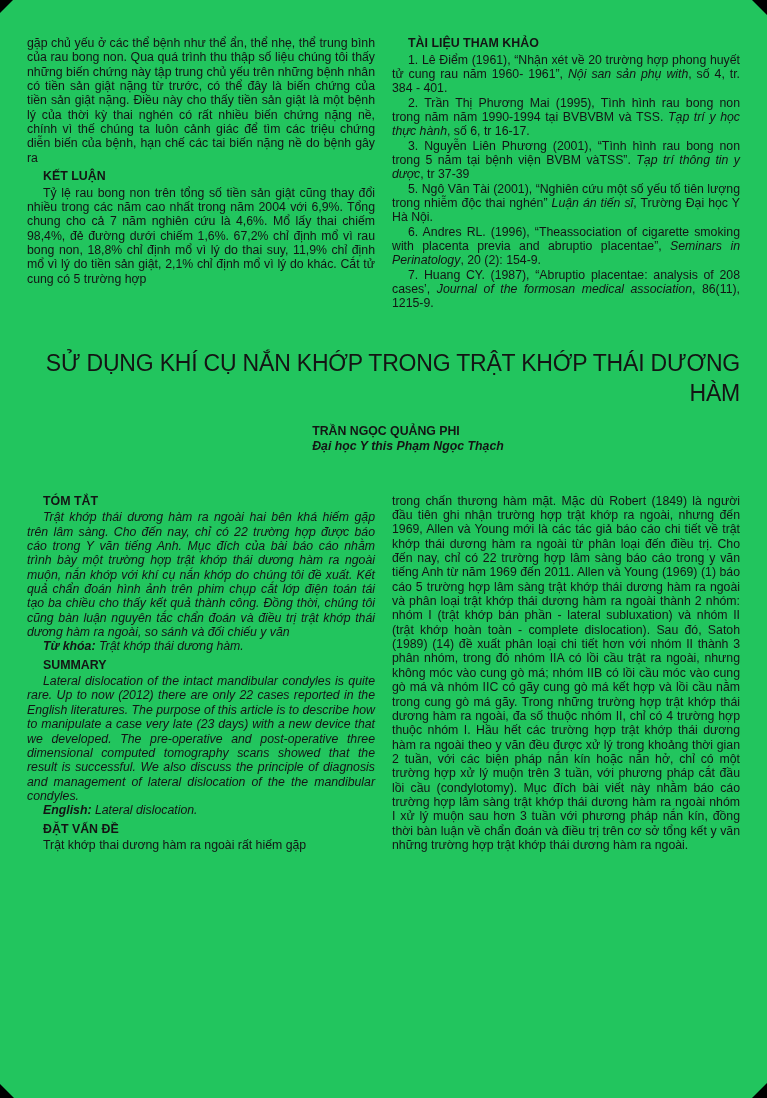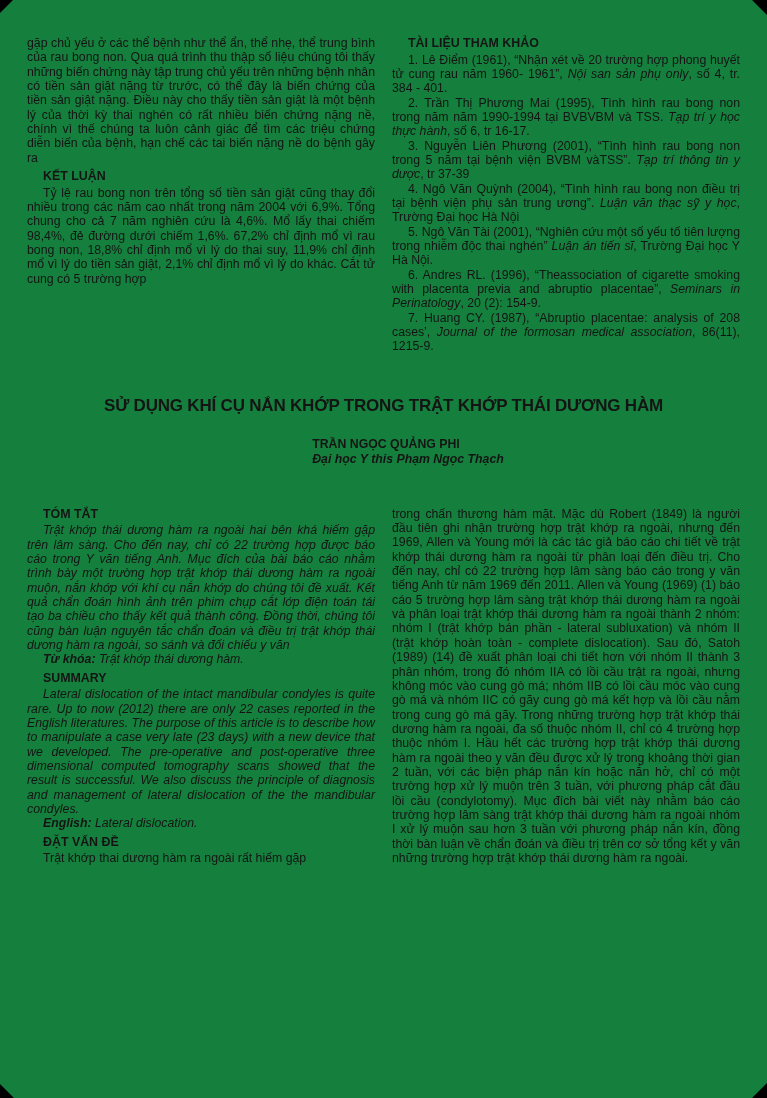--- a/index.html
+++ b/index.html
@@ -1,21 +1,21 @@
 <!DOCTYPE html>
 <html><head>
 <meta charset="utf-8">
 <style>
   * { margin:0; padding:0; box-sizing:border-box; }
   html,body { background:#e8e8e8; }
   .page {
     position:relative;
     width:767px; height:1098px;
     margin:0 auto;
-    background:#15803d;
+    background:#22c55e;
     color:#141414;
     font-family:"Liberation Sans", sans-serif;
     padding:36px 27px 0 27px;
     overflow:hidden;
   }
   .corner { position:absolute; background:#000; }
   .corner.tl { top:0; left:0; width:13px; height:13px; clip-path:polygon(0 0,100% 0,0 100%); }
   .corner.tr { top:0; right:0; width:15px; height:15px; clip-path:polygon(0 0,100% 0,100% 100%); }
   .corner.bl { bottom:0; left:0; width:14px; height:14px; clip-path:polygon(0 0,0 100%,100% 100%); }
   .corner.br { bottom:0; right:0; width:15px; height:15px; clip-path:polygon(100% 0,100% 100%,0 100%); }
@@ -37,23 +37,23 @@
     font-size:12.4px;
     font-weight:bold;
     padding-left:16px;
     margin:4px 0 2px 0;
     line-height:14.5px;
   }
   h3.first { margin-top:0; }
 
   .article-title {
     margin-top:37px;
-    text-align:center;
-    font-size:17px;
-    font-weight:bold;
+    text-align:right;
+    font-size:23px;
+    font-weight:normal;
     line-height:30px;
     letter-spacing:-0.2px;
   }
   .author-block {
     margin-top:16px;
     margin-left:40%;
     width:52%;
     font-size:12.3px;
     line-height:15px;
   }
@@ -73,24 +73,23 @@
   <i class="corner br"></i>
 
   <section class="two-col">
     <div class="col">
       <p class="body">gặp chủ yếu ở các thể bệnh như thể ẩn, thể nhẹ, thể trung bình của rau bong non. Qua quá trình thu thập số liệu chúng tôi thấy những biến chứng này tập trung chủ yếu trên những bệnh nhân có tiền sản giật nặng từ trước, có thể đây là biến chứng của tiền sản giật nặng. Điều này cho thấy tiền sản giật là một bệnh lý của thời kỳ thai nghén có rất nhiều biến chứng nặng nề, chính vì thế chúng ta luôn cảnh giác để tìm các triệu chứng diễn biến của bệnh, hạn chế các tai biến nặng nề do bệnh gây ra</p>
       <h3 class="head">KẾT LUẬN</h3>
       <p class="body indent">Tỷ lệ rau bong non trên tổng số tiền sản giật cũng thay đổi nhiều trong các năm cao nhất trong năm 2004 với 6,9%. Tổng chung cho cả 7 năm nghiên cứu là 4,6%. Mổ lấy thai chiếm 98,4%, đẻ đường dưới chiếm 1,6%. 67,2% chỉ định mổ vì rau bong non, 18,8% chỉ định mổ vì lý do thai suy, 11,9% chỉ định mổ vì lý do tiền sản giật, 2,1% chỉ định mổ vì lý do khác. Cắt tử cung có 5 trường hợp</p>
     </div>
     <div class="col">
       <h3 class="head first">TÀI LIỆU THAM KHẢO</h3>
-      <p class="ref indent"><span>1. Lê Điểm (1961), “Nhận xét về 20 trường hợp phong huyết tử cung rau năm 1960- 1961”, </span><span class="em">Nội san sản phụ only</span><span>, số 4, tr. 384 - 401.</span></p>
+      <p class="ref indent"><span>1. Lê Điểm (1961), “Nhận xét về 20 trường hợp phong huyết tử cung rau năm 1960- 1961”, </span><span class="em">Nội san sản phụ with</span><span>, số 4, tr. 384 - 401.</span></p>
       <p class="ref indent"><span>2. Trần Thị Phương Mai (1995), Tình hình rau bong non trong năm năm 1990-1994 tại BVBVBM và TSS. </span><span class="em">Tạp trí y học thực hành</span><span>, số 6, tr 16-17.</span></p>
       <p class="ref indent"><span>3. Nguyễn Liên Phương (2001), “Tình hình rau bong non trong 5 năm tại bệnh viện BVBM vàTSS”. </span><span class="em">Tạp trí thông tin y dược</span><span>, tr 37-39</span></p>
-      <p class="ref indent"><span>4. Ngô Văn Quỳnh (2004), “Tình hình rau bong non điều trị tại bệnh viện phụ sản trung ương”. </span><span class="em">Luận văn thạc sỹ y học</span><span>, Trường Đại học Hà Nội</span></p>
       <p class="ref indent"><span>5. Ngô Văn Tài (2001), “Nghiên cứu một số yếu tố tiên lượng trong nhiễm độc thai nghén” </span><span class="em">Luận án tiến sĩ</span><span>, Trường Đại học Y Hà Nội.</span></p>
       <p class="ref indent"><span>6. Andres RL. (1996), “Theassociation of cigarette smoking with placenta previa and abruptio placentae”, </span><span class="em">Seminars in Perinatology</span><span>, 20 (2): 154-9.</span></p>
       <p class="ref indent"><span>7. Huang CY. (1987), “Abruptio placentae: analysis of 208 cases’, </span><span class="em">Journal of the formosan medical association</span><span>, 86(11), 1215-9.</span></p>
     </div>
   </section>
 
   <header>
     <h1 class="article-title">
       <span>SỬ DỤNG KHÍ CỤ NẮN KHỚP TRONG TRẬT KHỚP THÁI DƯƠNG HÀM</span><br>
     </h1>

